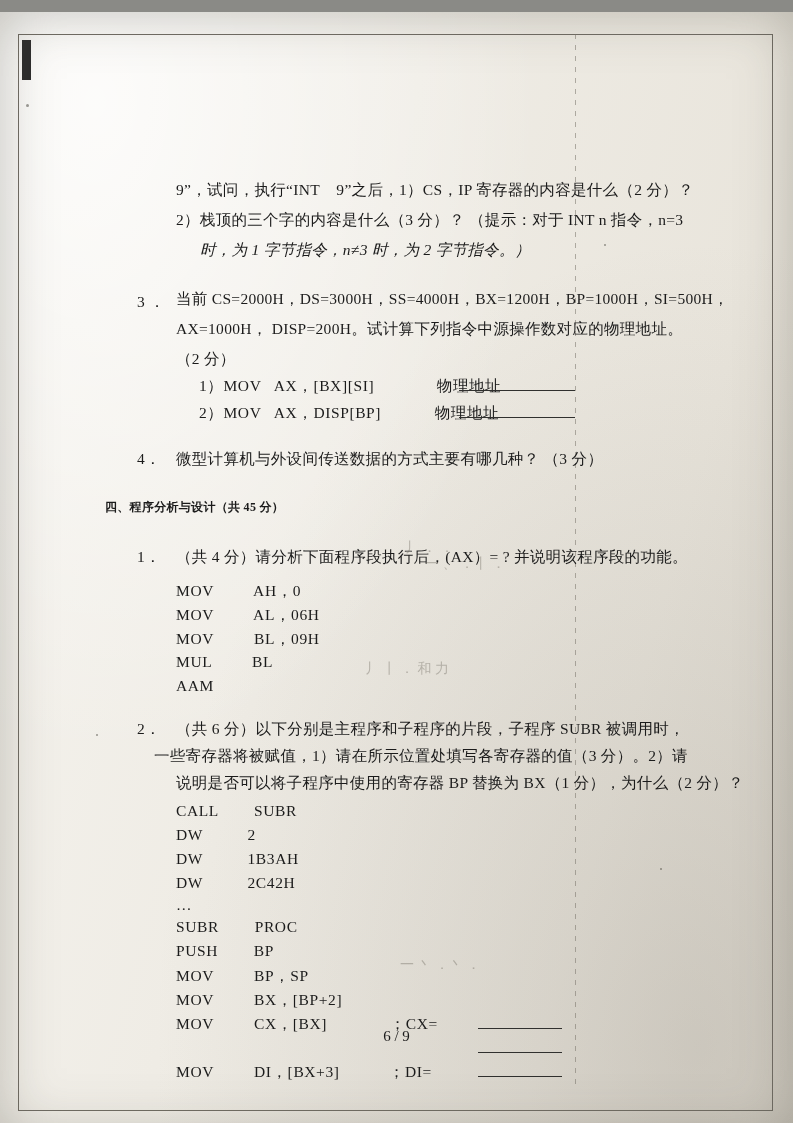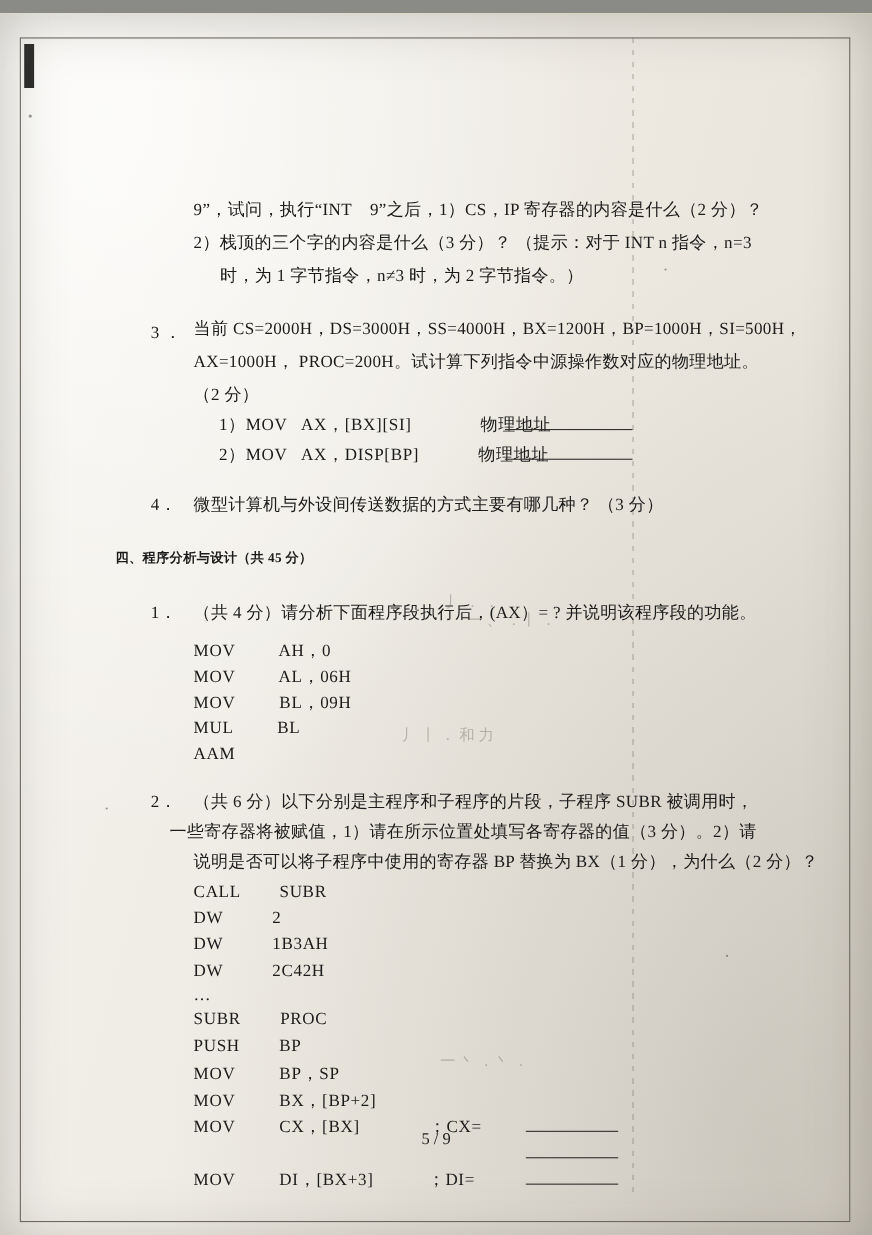--- a/index.html
+++ b/index.html
@@ -84,20 +84,21 @@
     font-family: "Liberation Serif", "DejaVu Serif", serif;
   }
   .num-label {
     font-size: 15.5px;
   }
   .heading {
     font-size: 12px;
     font-weight: bold;
   }
   .ital {
+    font-style: italic;
   }
   .mono-ish {
     font-family: "Liberation Serif", serif;
     letter-spacing: 0.6px;
   }
   .blank-ul {
     border-bottom: 1px solid #30302e;
     display: inline-block;
     height: 13px;
   }
@@ -133,21 +134,21 @@
   <div class="speck" style="left:660px; top:856px; width:2px; height:2px;"></div>
 
   <div class="content">
 
     <div class="line cn" style="left:176px; top:168px;">9”，试问，执行“INT    9”之后，1）CS，IP 寄存器的内容是什么（2 分）？</div>
     <div class="line cn" style="left:176px; top:198px;">2）栈顶的三个字的内容是什么（3 分）？ （提示：对于 INT n 指令，n=3</div>
     <div class="line cn ital" style="left:200px; top:228px;">时，为 1 字节指令，n≠3 时，为 2 字节指令。）</div>
 
     <div class="line num-label" style="left:137px; top:280px;">3 ．</div>
     <div class="line cn" style="left:176px; top:277px;">当前 CS=2000H，DS=3000H，SS=4000H，BX=1200H，BP=1000H，SI=500H，</div>
-    <div class="line cn" style="left:176px; top:307px;">AX=1000H， PROC=200H。试计算下列指令中源操作数对应的物理地址。</div>
+    <div class="line cn" style="left:176px; top:307px;">AX=1000H， DISP=200H。试计算下列指令中源操作数对应的物理地址。</div>
     <div class="line cn" style="left:176px; top:337px;">（2 分）</div>
     <div class="line cn mono-ish" style="left:199px; top:364px;">1）MOV   AX，[BX][SI]              物理地址</div>
     <div class="line cn mono-ish" style="left:199px; top:391px;">2）MOV   AX，DISP[BP]            物理地址</div>
 
     <div class="line num-label" style="left:137px; top:437px;">4．</div>
     <div class="line cn" style="left:176px; top:437px;">微型计算机与外设间传送数据的方式主要有哪几种？ （3 分）</div>
 
     <div class="line cn heading" style="left:105px; top:487px;">四、程序分析与设计（共 45 分）</div>
 
     <div class="line num-label" style="left:137px; top:535px;">1．</div>
@@ -180,17 +181,17 @@
     <div class="blank-ul" style="position:absolute; left:459px; top:392px; width:116px;"></div>
     <div class="blank-ul" style="position:absolute; left:478px; top:1003px; width:84px;"></div>
     <div class="blank-ul" style="position:absolute; left:478px; top:1027px; width:84px;"></div>
     <div class="blank-ul" style="position:absolute; left:478px; top:1051px; width:84px;"></div>
 
     <div class="ghost" style="left:405px; top:527px;">丿 ． ．</div>
     <div class="ghost" style="left:425px; top:543px;">一 、 ．丨 ．</div>
     <div class="ghost" style="left:365px; top:648px;">丿 丨 ． 和 力</div>
     <div class="ghost" style="left:400px; top:944px;">一 丶 ．丶 ．</div>
 
-    <div class="footer">5 / 9</div>
+    <div class="footer">6 / 9</div>
   </div>
 
   <div class="edge-shadow"></div>
 </div>
 
 </body></html>

